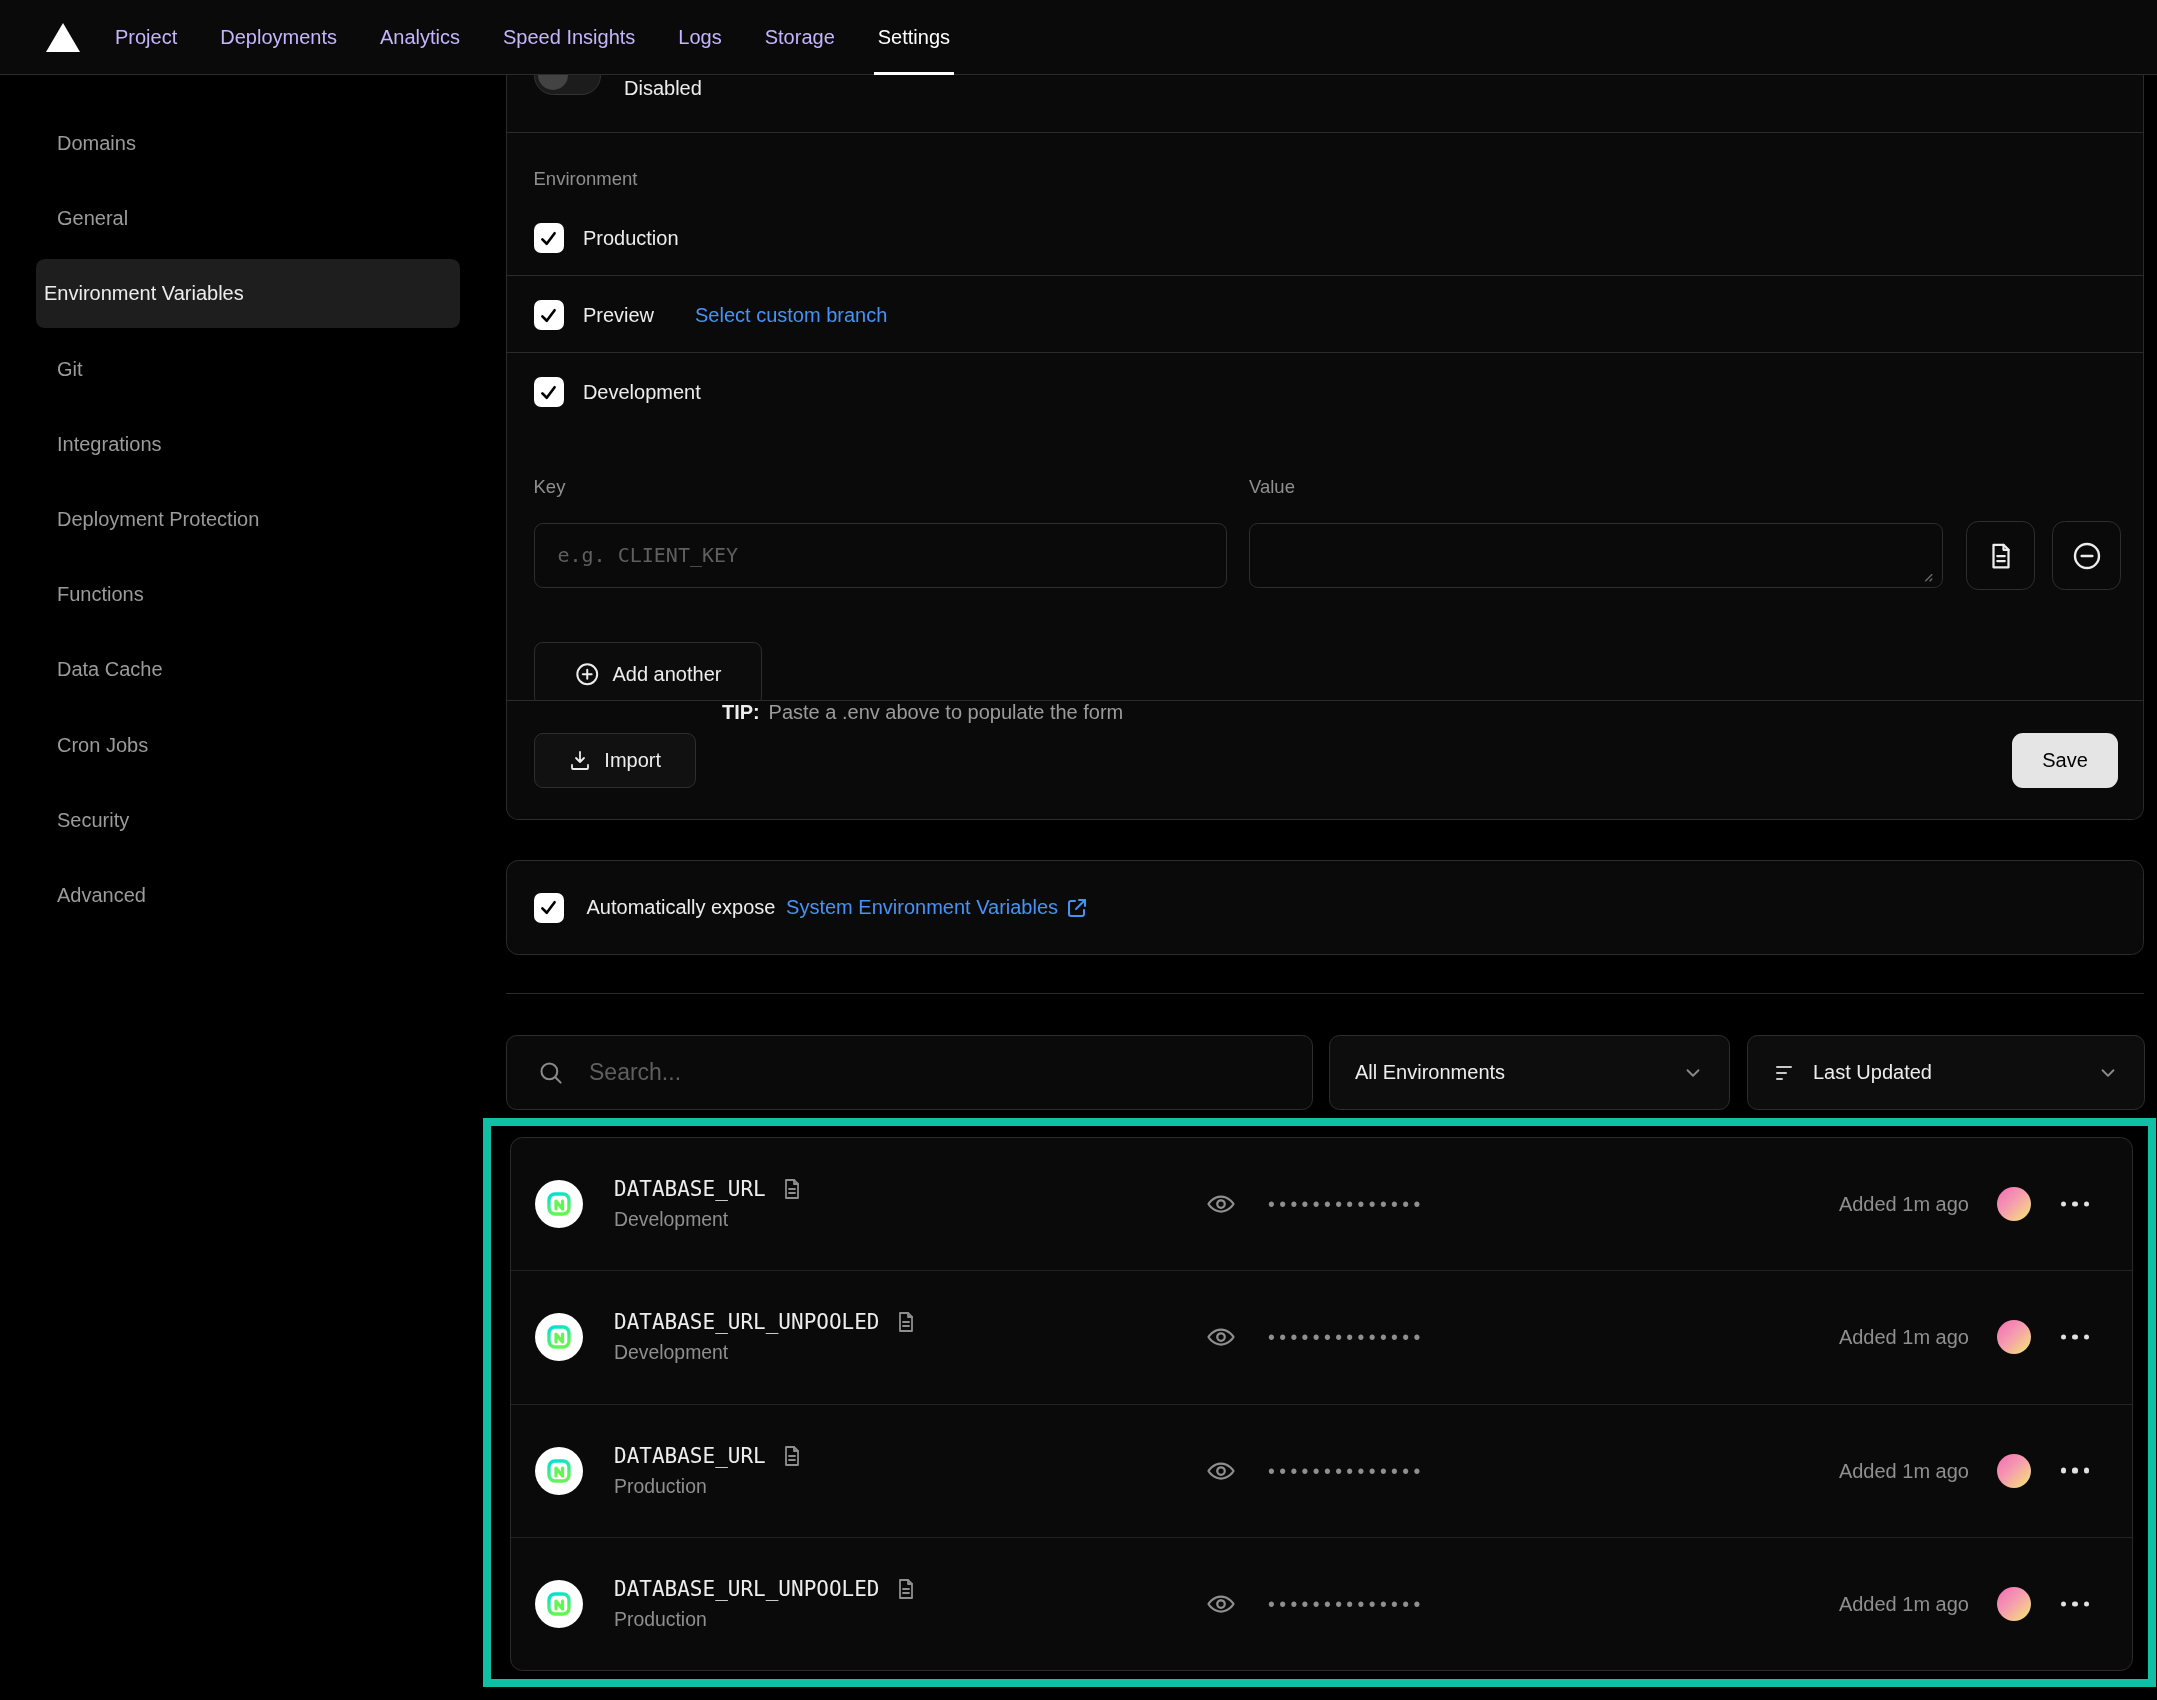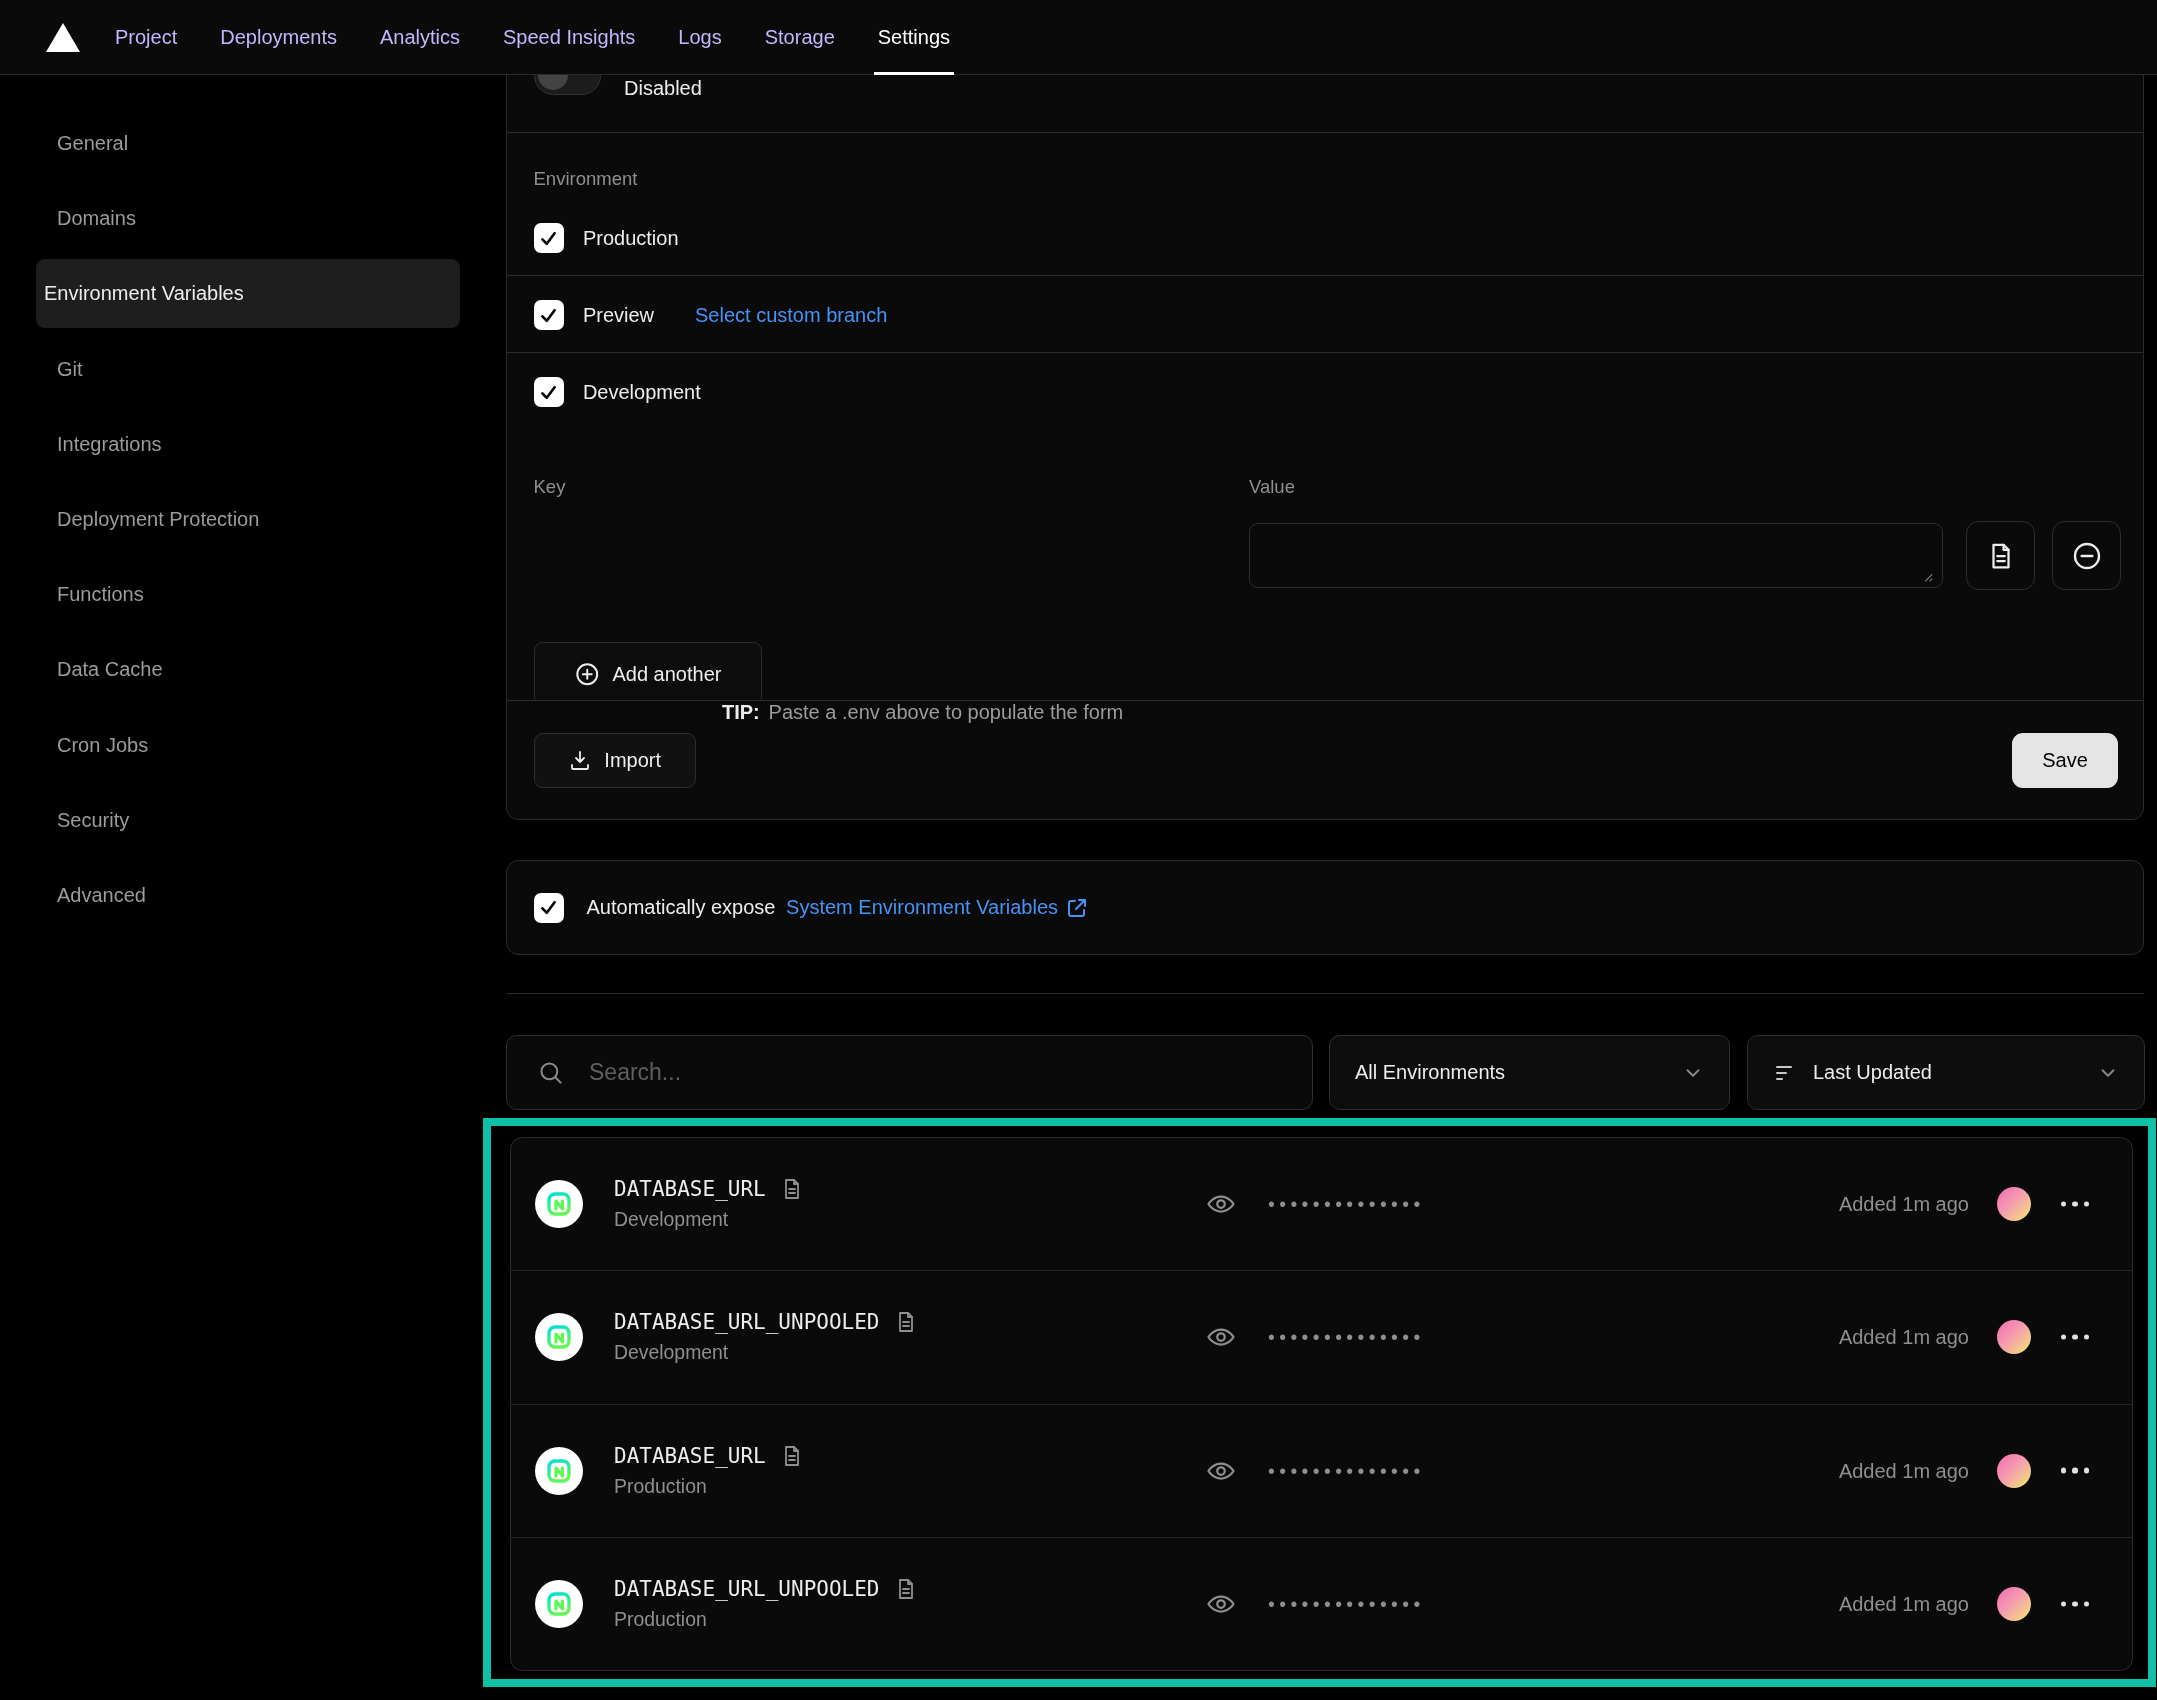--- a/index.html
+++ b/index.html
@@ -106,22 +106,22 @@
   <div class="nav-item">Project</div>
   <div class="nav-item">Deployments</div>
   <div class="nav-item">Analytics</div>
   <div class="nav-item">Speed Insights</div>
   <div class="nav-item">Logs</div>
   <div class="nav-item">Storage</div>
   <div class="nav-item active">Settings</div>
 </div>
 
 <div class="sidebar">
+  <div class="side-item">Domains</div>
   <div class="side-item">General</div>
-  <div class="side-item">Domains</div>
   <div class="side-item active">Environment Variables</div>
   <div class="side-item">Git</div>
   <div class="side-item">Integrations</div>
   <div class="side-item">Deployment Protection</div>
   <div class="side-item">Functions</div>
   <div class="side-item">Data Cache</div>
   <div class="side-item">Cron Jobs</div>
   <div class="side-item">Security</div>
   <div class="side-item">Advanced</div>
 </div>
@@ -161,20 +161,21 @@
       <svg width="21" height="21" viewBox="0 0 24 24">
           <polyline points="5,13 10,18 19,6" fill="none" stroke="#000" stroke-width="3" stroke-linecap="round" stroke-linejoin="round"></polyline>
         </svg>
     </span>
     <span class="chk-label">Development</span>
   </div>
 
   <div class="field-label" style="left:26.5px; top:401px">Key</div>
   <div class="field-label" style="left:742px; top:401px">Value</div>
 
+  <input class="txt-input" style="left: 26.5px; top: 448px; width: 693px; height: 65px;" placeholder="e.g. CLIENT_KEY">
   <textarea class="value-area" style="left: 742px; top: 448px; width: 694px; height: 65px;"></textarea>
   <svg class="abs" style="left:1413px; top:494px" width="14" height="14" viewBox="0 0 16 16">
     <path d="M14 6L6 14M14 11l-3 3" stroke="#6b6b6b" stroke-width="1.6" fill="none"></path>
   </svg>
 
   <div class="icon-btn" style="left:1459px; top:446px">
     <svg width="30" height="30" viewBox="0 0 24 24" fill="none" stroke="#ededed" stroke-width="1.8" stroke-linecap="round" stroke-linejoin="round">
       <path d="M6 3h8l4 4v14H6z"></path>
         <path d="M14 3v4h4"></path>
         <path d="M9 12h6M9 16h6"></path>

